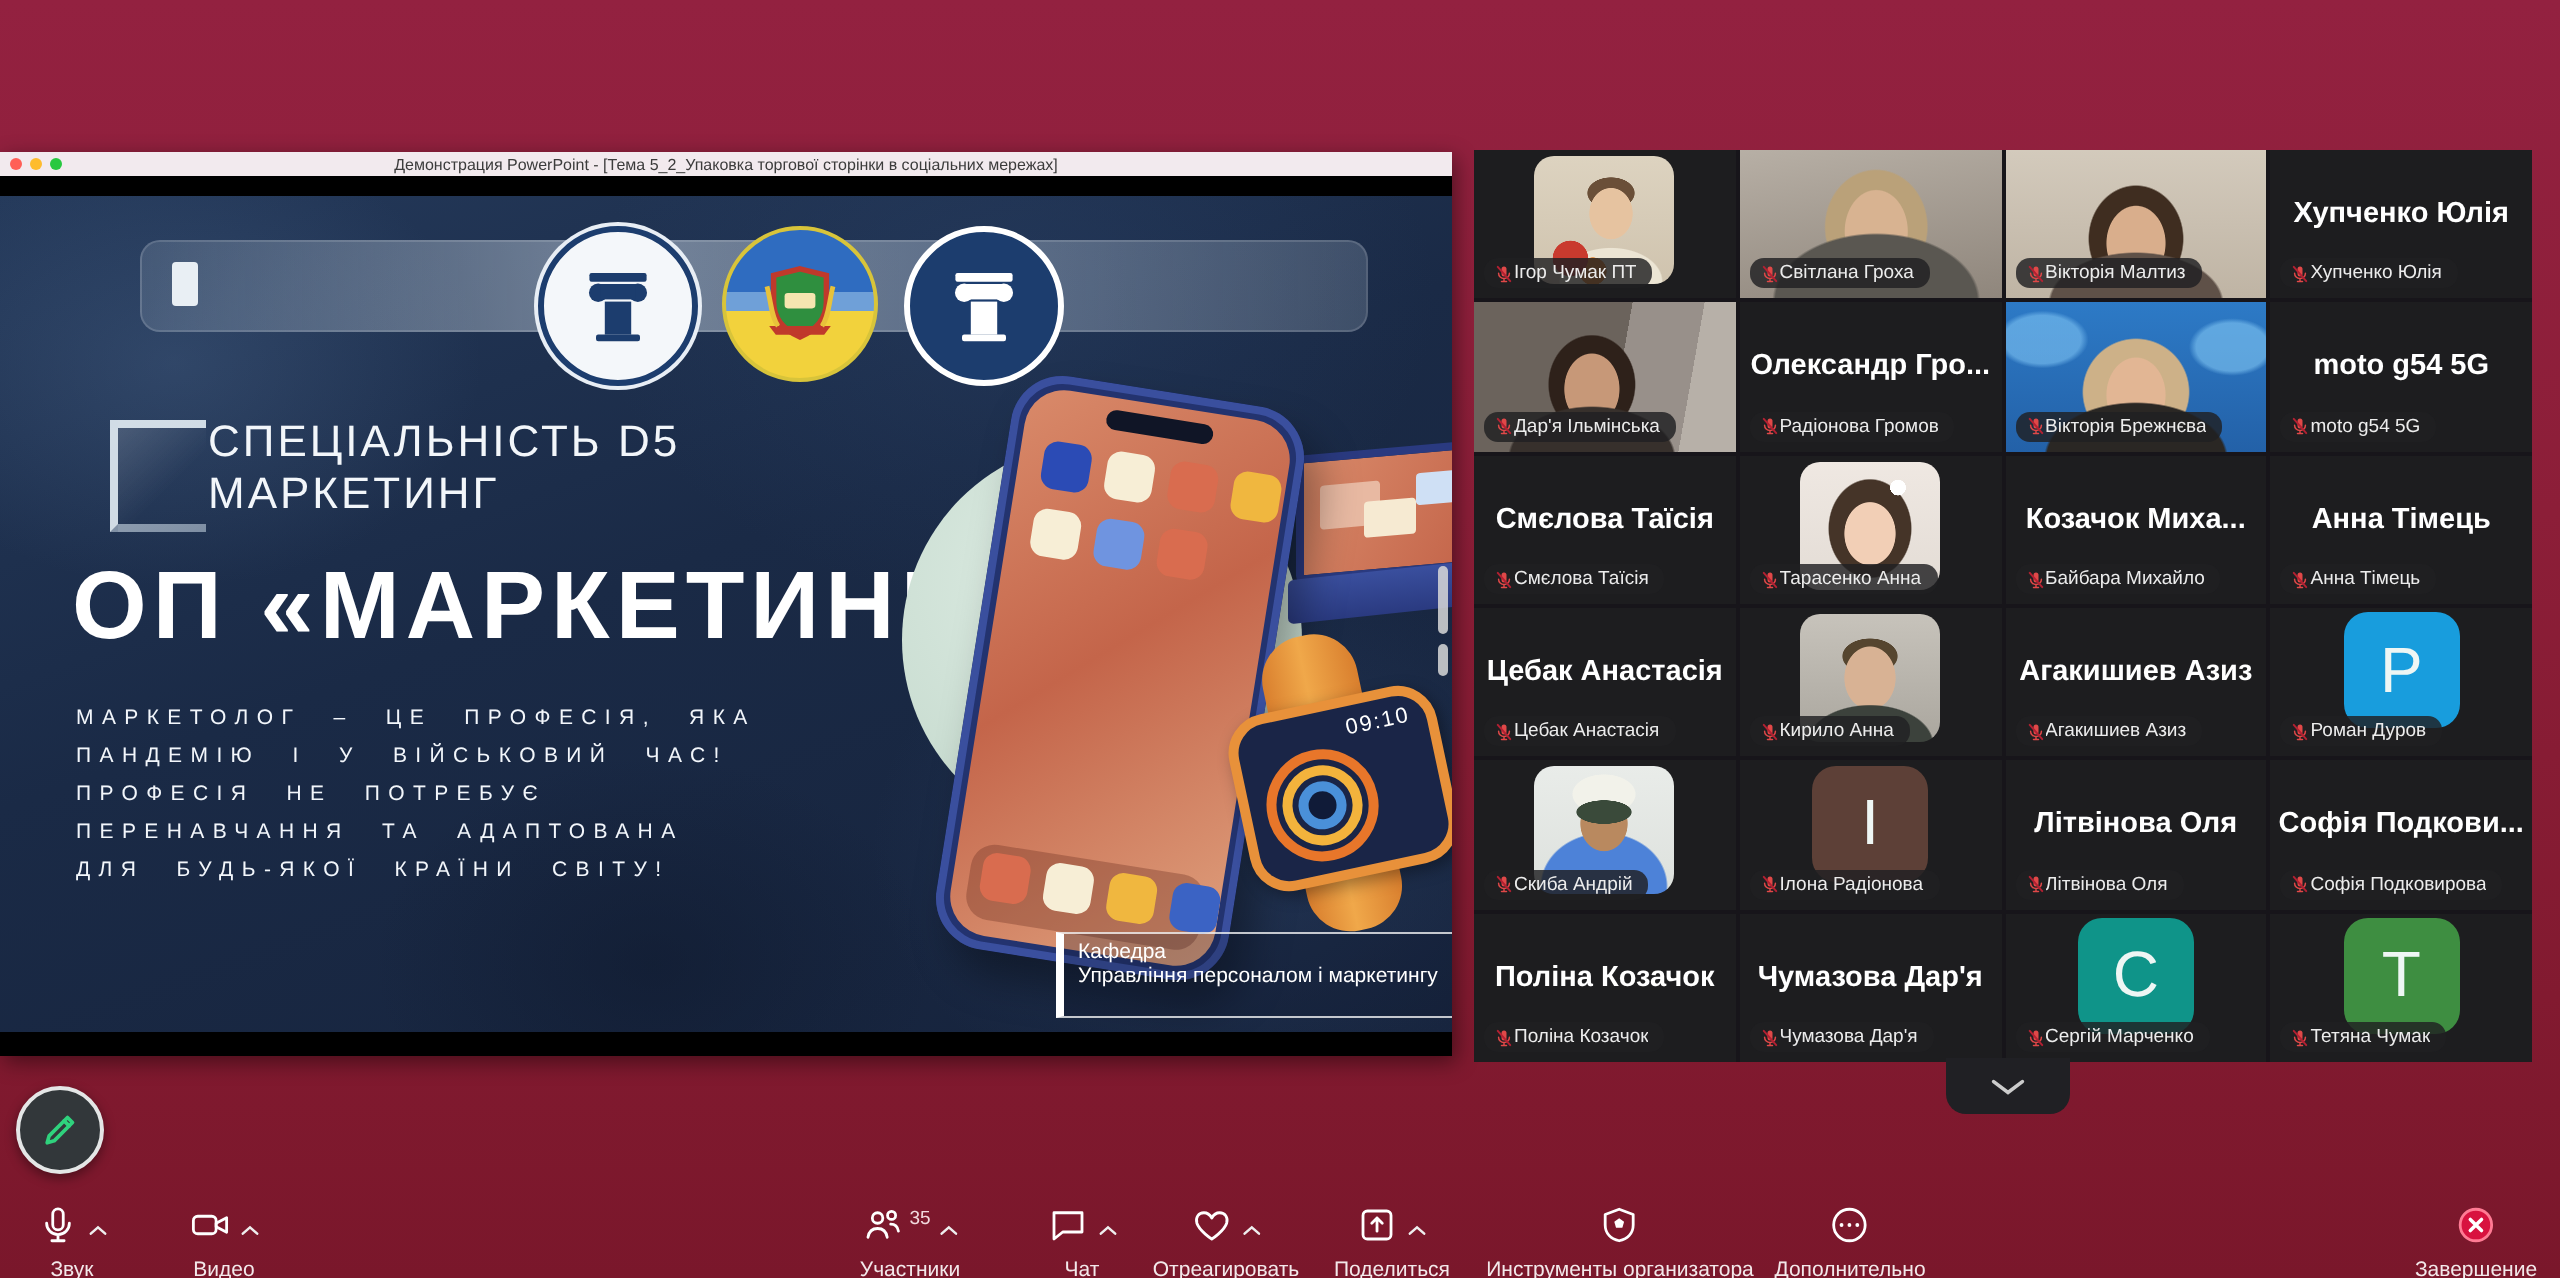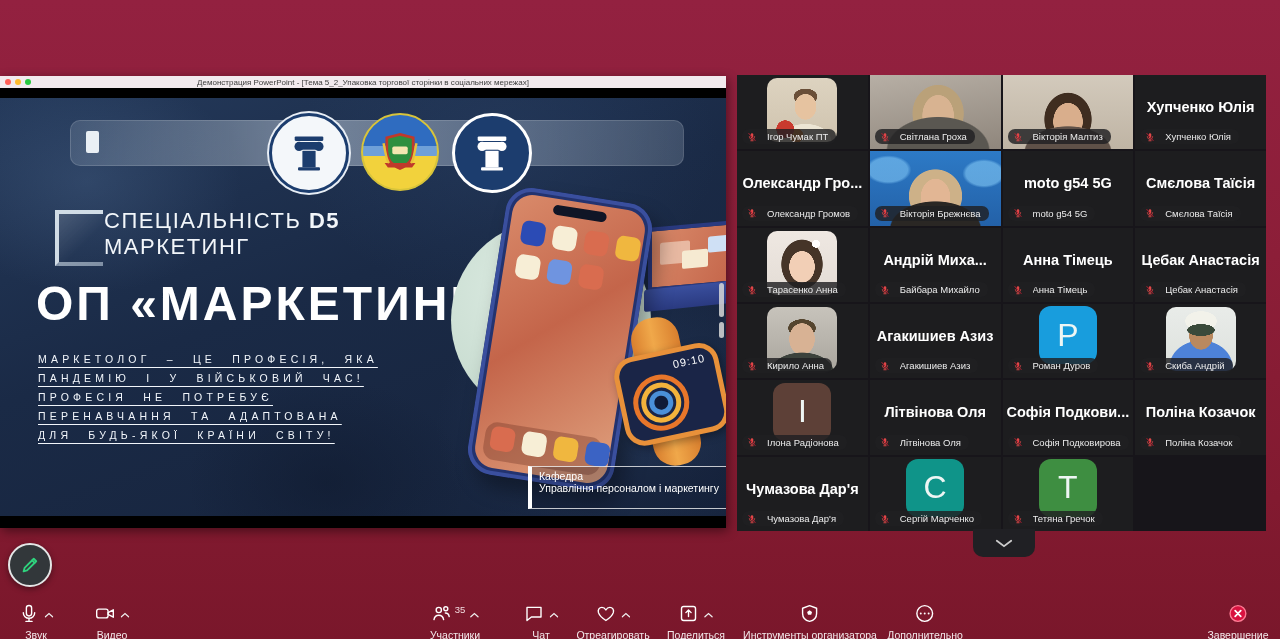--- a/index.html
+++ b/index.html
@@ -30,26 +30,26 @@
   .banner-chip{position:absolute;left:86px;top:33px;width:13px;height:22px;background:#e9eff4;border-radius:2px}
   .logo{position:absolute;top:15px;width:74px;height:74px;border-radius:50%;display:flex;align-items:center;justify-content:center}
   .logo svg{width:44px;height:44px}
   .logo1{left:269px;background:#f4f7fa;border:3px solid #1c3d6e;box-shadow:0 0 0 2px #e8eef5}
   .logo2{left:361px;background:linear-gradient(180deg,#2f6cc0 0 42%,#6fa0d8 42% 55%,#f2d23c 55% 100%);border:2px solid #d8c43a}
   .logo3{left:452px;background:#1c3d6e;border:3px solid #ffffff}
   .spec-bracket{position:absolute;left:55px;top:112px;width:44px;height:48px;
     border-top:4px solid rgba(228,238,245,.9);border-left:4px solid rgba(228,238,245,.9);
     border-bottom:4px solid rgba(200,215,228,.55);background:linear-gradient(135deg,rgba(255,255,255,.15),transparent 60%)}
   .spec-line{position:absolute;left:104px;color:#f2f6fa;font-size:22px;letter-spacing:1.5px;white-space:nowrap}
-  .spec-line b{font-weight:bold}
+  .spec-line b{font-weight:normal}
   .spec-1{top:110px}.spec-2{top:136px}
   .program-title{position:absolute;left:36px;top:178px;color:#ffffff;font-size:48px;font-weight:bold;letter-spacing:3px;white-space:nowrap}
   .slide-body{position:absolute;left:38px;top:252px;width:420px}
   .body-line{color:#f2f6fb;font-size:10.5px;line-height:19px;letter-spacing:4.2px;word-spacing:9px;white-space:nowrap;
-    text-decoration:underline;text-underline-offset:4px;text-decoration-thickness:1px}
+    text-underline-offset:4px;text-decoration-thickness:1px}
   .dept-box{position:absolute;left:528px;top:368px;width:196px;min-height:34px;
     border:1px solid rgba(255,255,255,.75);border-left:4px solid #ffffff;background:rgba(10,20,40,.25);
     padding:3px 6px 4px 7px;color:#fff}
   .dept-label{font-size:10.5px}
   .dept-name{font-size:10.5px;white-space:nowrap}
   
   .mint-circle{position:absolute;left:451px;top:122px;width:200px;height:200px;border-radius:50%;
     background:radial-gradient(circle at 40% 35%,#dcebe2,#c8dcd0 70%,#bccfc4)}
   .laptop{position:absolute;left:648px;top:126px}
   .laptop-screen{width:82px;height:56px;background:linear-gradient(120deg,#d98a6a,#c4654a);
@@ -126,21 +126,21 @@
     radial-gradient(ellipse 32px 20px at 50% 102%,#3c423c 97%,transparent),
     radial-gradient(ellipse 13px 16px at 50% 50%,#d8b294 97%,transparent),
     radial-gradient(ellipse 14px 9px at 50% 33%,#55452f 97%,transparent),
     linear-gradient(#c7c3bb,#aaa69e)}
   .sc-man-hoodie{background:
     radial-gradient(ellipse 14px 6px at 50% 36%,#3a4a3a 97%,transparent),
     radial-gradient(ellipse 16px 10px at 50% 22%,#f2f2ea 97%,transparent),
     radial-gradient(ellipse 12px 14px at 50% 45%,#b9895f 97%,transparent),
     radial-gradient(ellipse 32px 27px at 50% 94%,#4d82d8 97%,transparent),
     linear-gradient(#e9ece9,#dde1dd)}
-  .pill{position:absolute;left:5px;bottom:5px;display:flex;align-items:center;gap:10px;
+  .pill{position:absolute;left:5px;bottom:5px;display:flex;align-items:center;gap:0;
     background:rgba(32,32,34,.82);border-radius:7px;padding:2px 8px 2px 5px;max-width:92%}
   .pill svg{width:10px;height:10px;flex:none}
   .pill-name{color:#ececec;font-size:9.5px;white-space:nowrap;overflow:hidden;text-overflow:ellipsis}
   .more-btn{position:absolute;left:973px;top:529px;width:62px;height:28px;background:#202024;
     border-radius:0 0 10px 10px;display:flex;align-items:center;justify-content:center}
   .more-btn svg{width:18px;height:9px}
   
   .pencil-btn{position:absolute;left:8px;top:543px;width:40px;height:40px;border-radius:50%;
     background:#32373a;border:2px solid #e4e6e6;display:flex;align-items:center;justify-content:center;
     box-shadow:0 2px 6px rgba(0,0,0,.4)}
@@ -301,28 +301,39 @@
       <div class="pill">
         <svg viewBox="0 0 24 24">
           <path d="M12 3a3 3 0 0 1 3 3v6a3 3 0 0 1-6 0V6a3 3 0 0 1 3-3z" fill="#e04848"></path>
           <path d="M5.5 11a6.5 6.5 0 0 0 13 0M12 17.5V21M9 21h6" stroke="#e04848" stroke-width="1.8" fill="none" stroke-linecap="round"></path>
           <path d="M4.5 3.5l15 17" stroke="#b32032" stroke-width="2.4" stroke-linecap="round"></path>
         </svg>
         <span class="pill-name">Хупченко Юлія</span>
       </div>
     </div>
     <div class="tile">
+      <div class="scene sc-woman-dim"></div>
+      <div class="pill">
+        <svg viewBox="0 0 24 24">
+          <path d="M12 3a3 3 0 0 1 3 3v6a3 3 0 0 1-6 0V6a3 3 0 0 1 3-3z" fill="#e04848"></path>
+          <path d="M5.5 11a6.5 6.5 0 0 0 13 0M12 17.5V21M9 21h6" stroke="#e04848" stroke-width="1.8" fill="none" stroke-linecap="round"></path>
+          <path d="M4.5 3.5l15 17" stroke="#b32032" stroke-width="2.4" stroke-linecap="round"></path>
+        </svg>
+        <span class="pill-name">Дар'я Ільмінська</span>
+      </div>
+    </div>
+    <div class="tile">
       <div class="big-name">Олександр  Гро...</div>
       <div class="pill">
         <svg viewBox="0 0 24 24">
           <path d="M12 3a3 3 0 0 1 3 3v6a3 3 0 0 1-6 0V6a3 3 0 0 1 3-3z" fill="#e04848"></path>
           <path d="M5.5 11a6.5 6.5 0 0 0 13 0M12 17.5V21M9 21h6" stroke="#e04848" stroke-width="1.8" fill="none" stroke-linecap="round"></path>
           <path d="M4.5 3.5l15 17" stroke="#b32032" stroke-width="2.4" stroke-linecap="round"></path>
         </svg>
-        <span class="pill-name">Олександр Громов</span>
+        <span class="pill-name">Радіонова Громов</span>
       </div>
     </div>
     <div class="tile">
       <div class="scene sc-woman-blue"></div>
       <div class="pill">
         <svg viewBox="0 0 24 24">
           <path d="M12 3a3 3 0 0 1 3 3v6a3 3 0 0 1-6 0V6a3 3 0 0 1 3-3z" fill="#e04848"></path>
           <path d="M5.5 11a6.5 6.5 0 0 0 13 0M12 17.5V21M9 21h6" stroke="#e04848" stroke-width="1.8" fill="none" stroke-linecap="round"></path>
           <path d="M4.5 3.5l15 17" stroke="#b32032" stroke-width="2.4" stroke-linecap="round"></path>
         </svg>
@@ -356,21 +367,21 @@
       <div class="pill">
         <svg viewBox="0 0 24 24">
           <path d="M12 3a3 3 0 0 1 3 3v6a3 3 0 0 1-6 0V6a3 3 0 0 1 3-3z" fill="#e04848"></path>
           <path d="M5.5 11a6.5 6.5 0 0 0 13 0M12 17.5V21M9 21h6" stroke="#e04848" stroke-width="1.8" fill="none" stroke-linecap="round"></path>
           <path d="M4.5 3.5l15 17" stroke="#b32032" stroke-width="2.4" stroke-linecap="round"></path>
         </svg>
         <span class="pill-name">Тарасенко Анна</span>
       </div>
     </div>
     <div class="tile">
-      <div class="big-name">Андрій  Миха...</div>
+      <div class="big-name">Козачок  Миха...</div>
       <div class="pill">
         <svg viewBox="0 0 24 24">
           <path d="M12 3a3 3 0 0 1 3 3v6a3 3 0 0 1-6 0V6a3 3 0 0 1 3-3z" fill="#e04848"></path>
           <path d="M5.5 11a6.5 6.5 0 0 0 13 0M12 17.5V21M9 21h6" stroke="#e04848" stroke-width="1.8" fill="none" stroke-linecap="round"></path>
           <path d="M4.5 3.5l15 17" stroke="#b32032" stroke-width="2.4" stroke-linecap="round"></path>
         </svg>
         <span class="pill-name">Байбара Михайло</span>
       </div>
     </div>
     <div class="tile">
@@ -506,21 +517,21 @@
       </div>
     </div>
     <div class="tile">
       <div class="avatar" style="background: rgb(62, 142, 65);">Т</div>
       <div class="pill">
         <svg viewBox="0 0 24 24">
           <path d="M12 3a3 3 0 0 1 3 3v6a3 3 0 0 1-6 0V6a3 3 0 0 1 3-3z" fill="#e04848"></path>
           <path d="M5.5 11a6.5 6.5 0 0 0 13 0M12 17.5V21M9 21h6" stroke="#e04848" stroke-width="1.8" fill="none" stroke-linecap="round"></path>
           <path d="M4.5 3.5l15 17" stroke="#b32032" stroke-width="2.4" stroke-linecap="round"></path>
         </svg>
-        <span class="pill-name">Тетяна Гречок</span>
+        <span class="pill-name">Тетяна Чумак</span>
       </div>
     </div>
   </div>
 
 <div class="more-btn">
   <svg viewBox="0 0 20 10">
       <path d="M2 2l8 6 8-6" fill="none" stroke="#cccccc" stroke-width="2" stroke-linecap="round"></path>
     </svg>
 </div>
 

